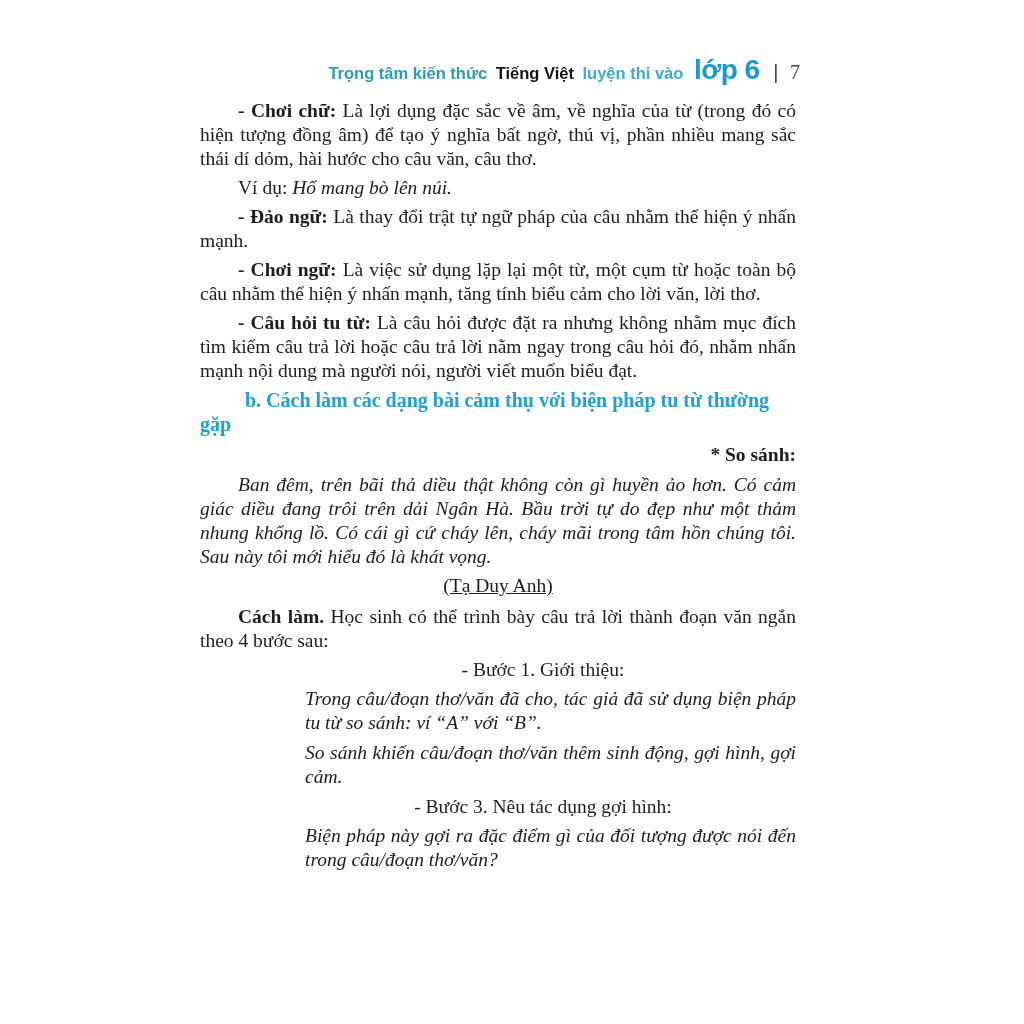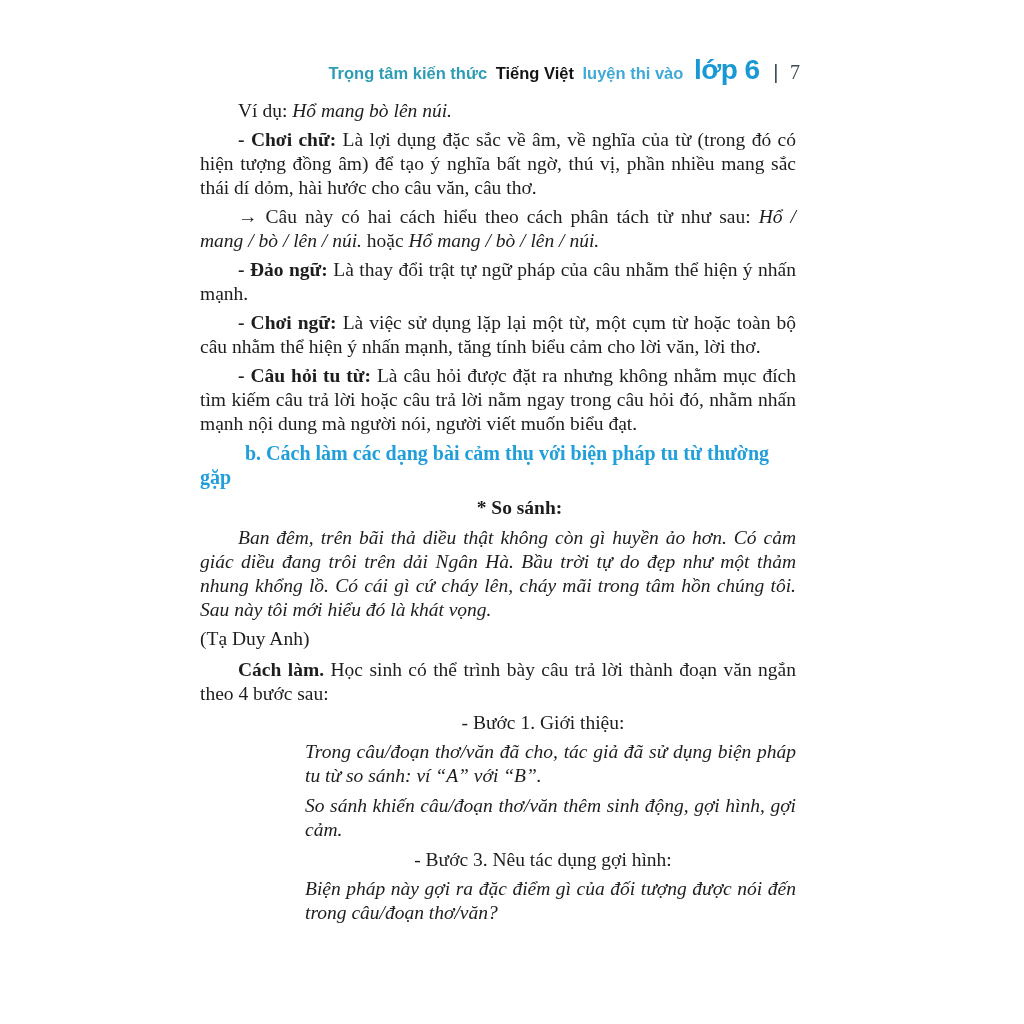--- a/index.html
+++ b/index.html
@@ -50,23 +50,23 @@
   .bold { font-weight: bold; }
   .ital { font-style: italic; }
   .section-heading {
     color: var(--heading-blue, #219fdb);
     font-weight: bold;
     text-align: left;
     margin: 5px 0 7px 0;
     text-indent: 45px;
     font-size: 20px;
   }
-  .sub-heading { text-indent: 43px; font-weight: bold; text-align: center; margin-bottom: 6px; }
+  .sub-heading { text-indent: 43px; font-weight: bold; text-align: right; margin-bottom: 6px; }
   .quote { font-style: italic; text-indent: 38px; }
-  .quote-author { text-align: left; font-style: normal; margin: 2px 0 7px 0; }
+  .quote-author { text-align: center; font-style: normal; margin: 2px 0 7px 0; text-decoration: underline; }
   .step-label { margin-left: 90px; text-align: center; text-indent: 0; }
   .step-detail {
     margin-left: 105px;
     font-style: italic;
     text-align: justify;
     margin-bottom: 6px;
   }
 </style>
 </head>
 <body>
@@ -77,31 +77,28 @@
     <span class="rh-teal">Trọng tâm kiến thức</span>
     <span class="rh-black">Tiếng Việt</span>
     <span class="rh-lblue">luyện thi vào</span>
     <span class="rh-grade">lớp 6</span>
     <span class="rh-sep">|</span>
     <span class="rh-num">7</span>
   </div>
 
   <div class="content">
 
+    <p class="para indent">
+      <span class="bold">- Chơi chữ:</span><span> Là lợi dụng đặc sắc về âm, về nghĩa của từ (trong đó có hiện tượng đồng âm) để tạo ý nghĩa bất ngờ, thú vị, phần nhiều mang sắc thái dí dỏm, hài hước cho câu văn, câu thơ.</span>
+    </p>
+
     <p class="para indent left">
       <span>Ví dụ: </span><span class="ital">Hổ mang bò lên núi.</span>
     </p>
 
-    <p class="para indent">
-      <span class="bold">- Chơi chữ:</span><span> Là lợi dụng đặc sắc về âm, về nghĩa của từ (trong đó có hiện tượng đồng âm) để tạo ý nghĩa bất ngờ, thú vị, phần nhiều mang sắc thái dí dỏm, hài hước cho câu văn, câu thơ.</span>
-    </p>
-
-    <p class="para indent">
-      <span>→</span><span> Câu này có hai cách hiểu theo cách phân tách từ như sau: </span><span class="ital">Hổ / mang / bò / lên / núi.</span><span> hoặc </span><span class="ital">Hổ mang / bò / lên / núi.</span>
-    </p>
 
     <p class="para indent">
       <span class="bold">- Đảo ngữ:</span><span> Là thay đổi trật tự ngữ pháp của câu nhằm thể hiện ý nhấn mạnh.</span>
     </p>
 
     <p class="para indent">
       <span class="bold">- Chơi ngữ:</span><span> Là việc sử dụng lặp lại một từ, một cụm từ hoặc toàn bộ câu nhằm thể hiện ý nhấn mạnh, tăng tính biểu cảm cho lời văn, lời thơ.</span>
     </p>
 
     <p class="para indent">

